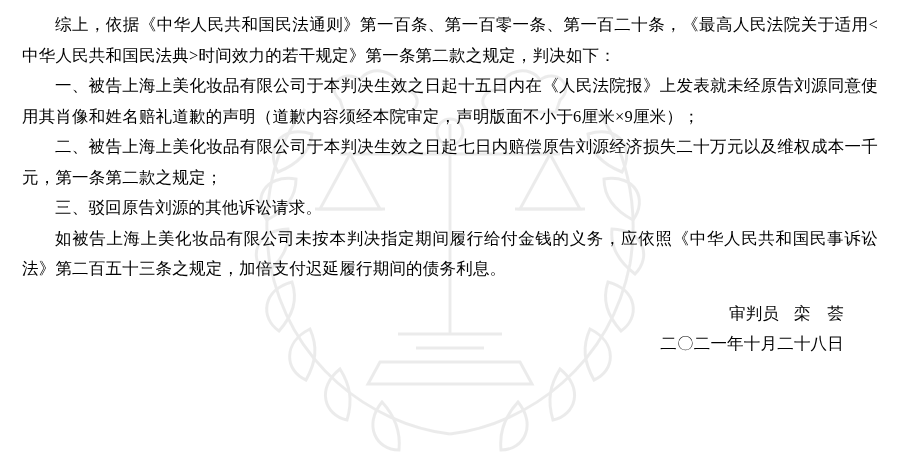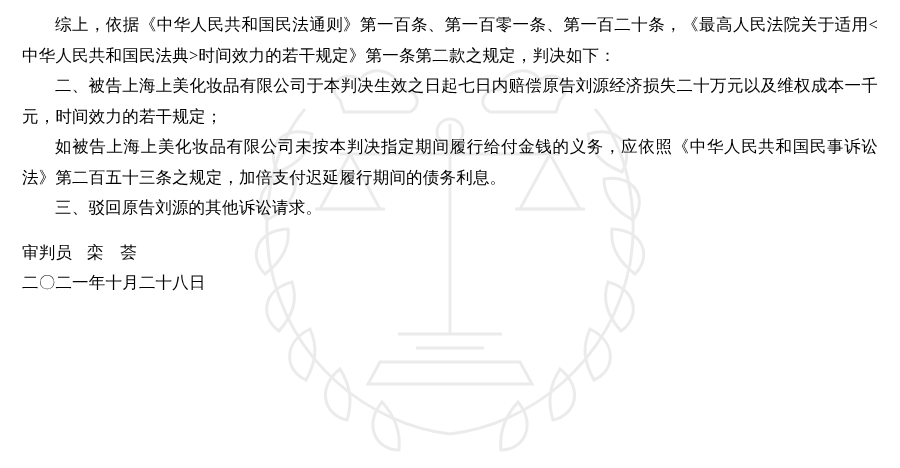--- a/index.html
+++ b/index.html
@@ -49,21 +49,21 @@
   .indent {
     text-indent: 2em;
   }
 
   .signature-block {
     margin-top: 14px;
   }
   .sig-line {
     font-size: 16.5px;
     line-height: 30.5px;
-    text-align: left;
+    text-align: right;
     padding-right: 34px;
     letter-spacing: 0.2px;
   }
   .sig-line.date {
     padding-right: 34px;
   }
   .gap-name {
     display: inline-block;
     width: 0.9em;
   }
@@ -110,23 +110,24 @@
     <path d="M120 96 C104 82 124 64 140 76 C150 60 178 66 180 86 C196 84 204 100 190 108 L124 108 Z"></path>
     <path d="M340 96 C356 82 336 64 320 76 C310 60 282 66 280 86 C264 84 256 100 270 108 L336 108 Z"></path>
 
     <path d="M160 358 L300 358 L312 380 L148 380 Z"></path>
   </g>
 </svg>
 
 <div class="page">
 
   <p class="para indent">综上，依据《中华人民共和国民法通则》第一百条、第一百零一条、第一百二十条，《最高人民法院关于适用&lt;中华人民共和国民法典&gt;时间效力的若干规定》第一条第二款之规定，判决如下：</p>
-  <p class="para indent">二、被告上海上美化妆品有限公司于本判决生效之日起七日内赔偿原告刘源经济损失二十万元以及维权成本一千元，时间效力的若干规定；</p>
+  <p class="para indent">一、被告上海上美化妆品有限公司于本判决生效之日起十五日内在《人民法院报》上发表就未经原告刘源同意使用其肖像和姓名赔礼道歉的声明（道歉内容须经本院审定，声明版面不小于6厘米×9厘米）；</p>
+  <p class="para indent">二、被告上海上美化妆品有限公司于本判决生效之日起七日内赔偿原告刘源经济损失二十万元以及维权成本一千元，第一条第二款之规定；</p>
+  <p class="para indent">三、驳回原告刘源的其他诉讼请求。</p>
   <p class="para indent">如被告上海上美化妆品有限公司未按本判决指定期间履行给付金钱的义务，应依照《中华人民共和国民事诉讼法》第二百五十三条之规定，加倍支付迟延履行期间的债务利息。</p>
-  <p class="para indent">三、驳回原告刘源的其他诉讼请求。</p>
 
   <div class="signature-block">
     <div class="sig-line">
       <span>审判员</span><span class="gap-name"></span><span>栾　荟</span>
     </div>
     <div class="sig-line date">二〇二一年十月二十八日</div>
 
   </div>
 
 </div>

